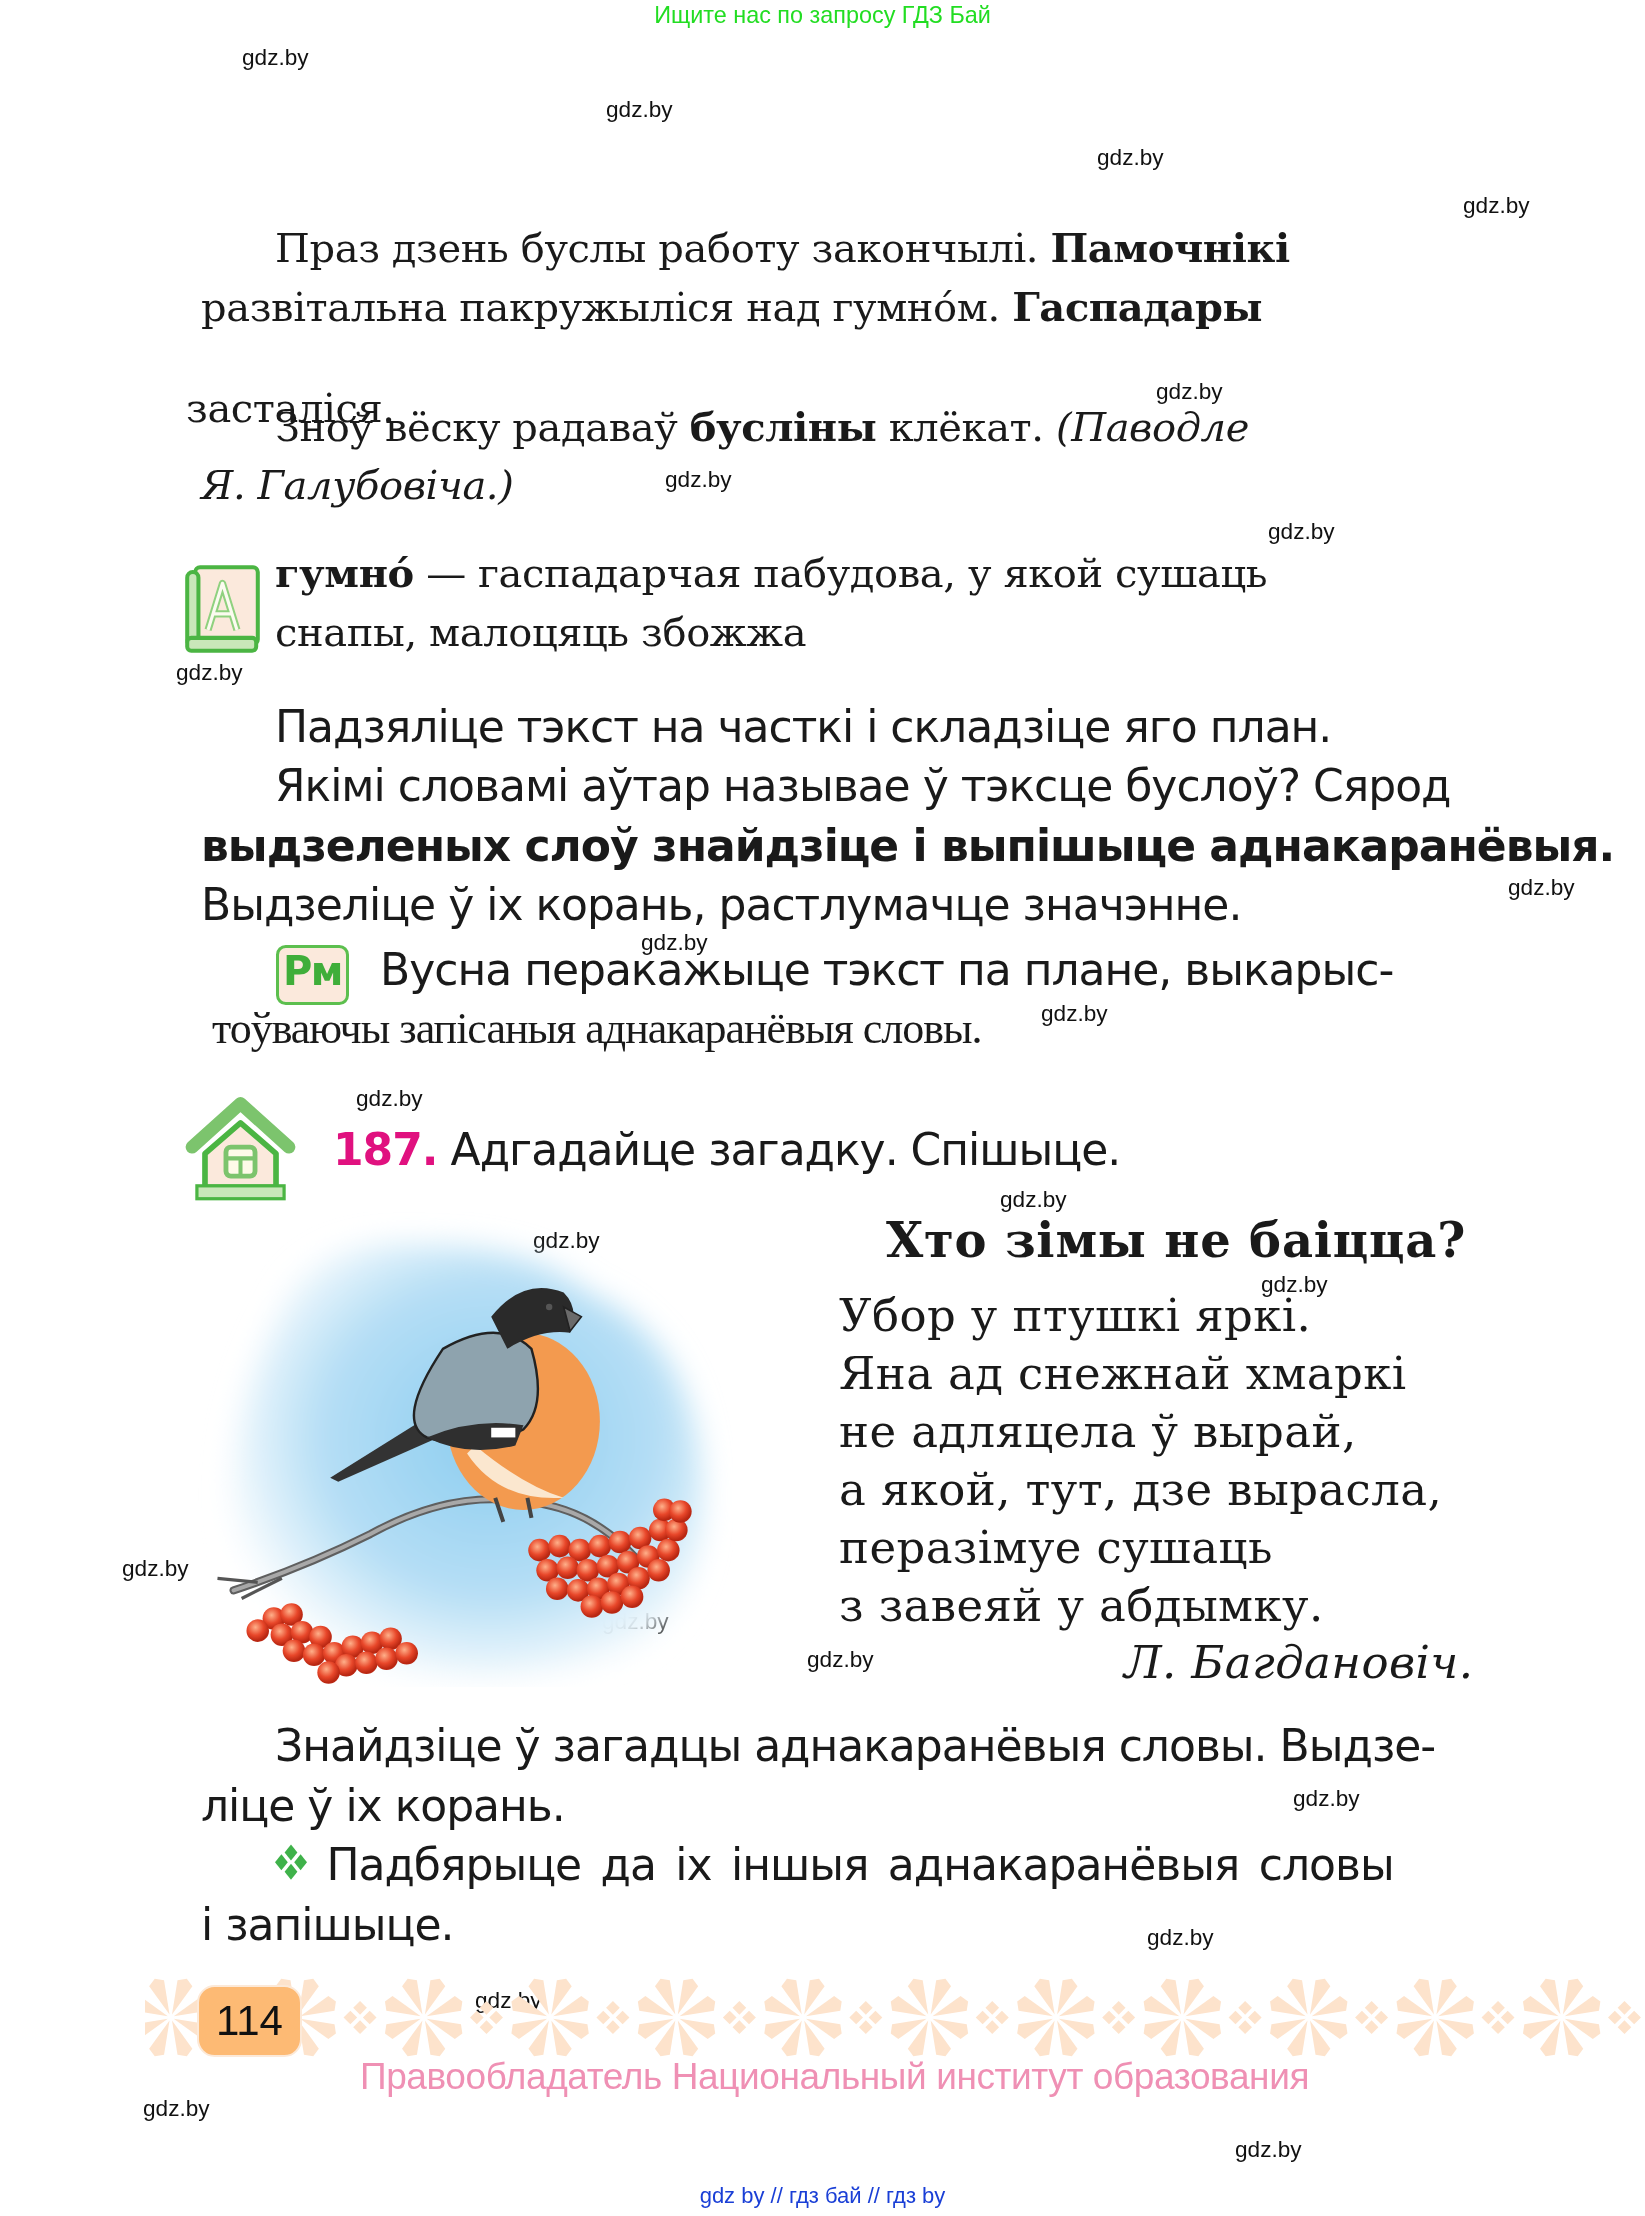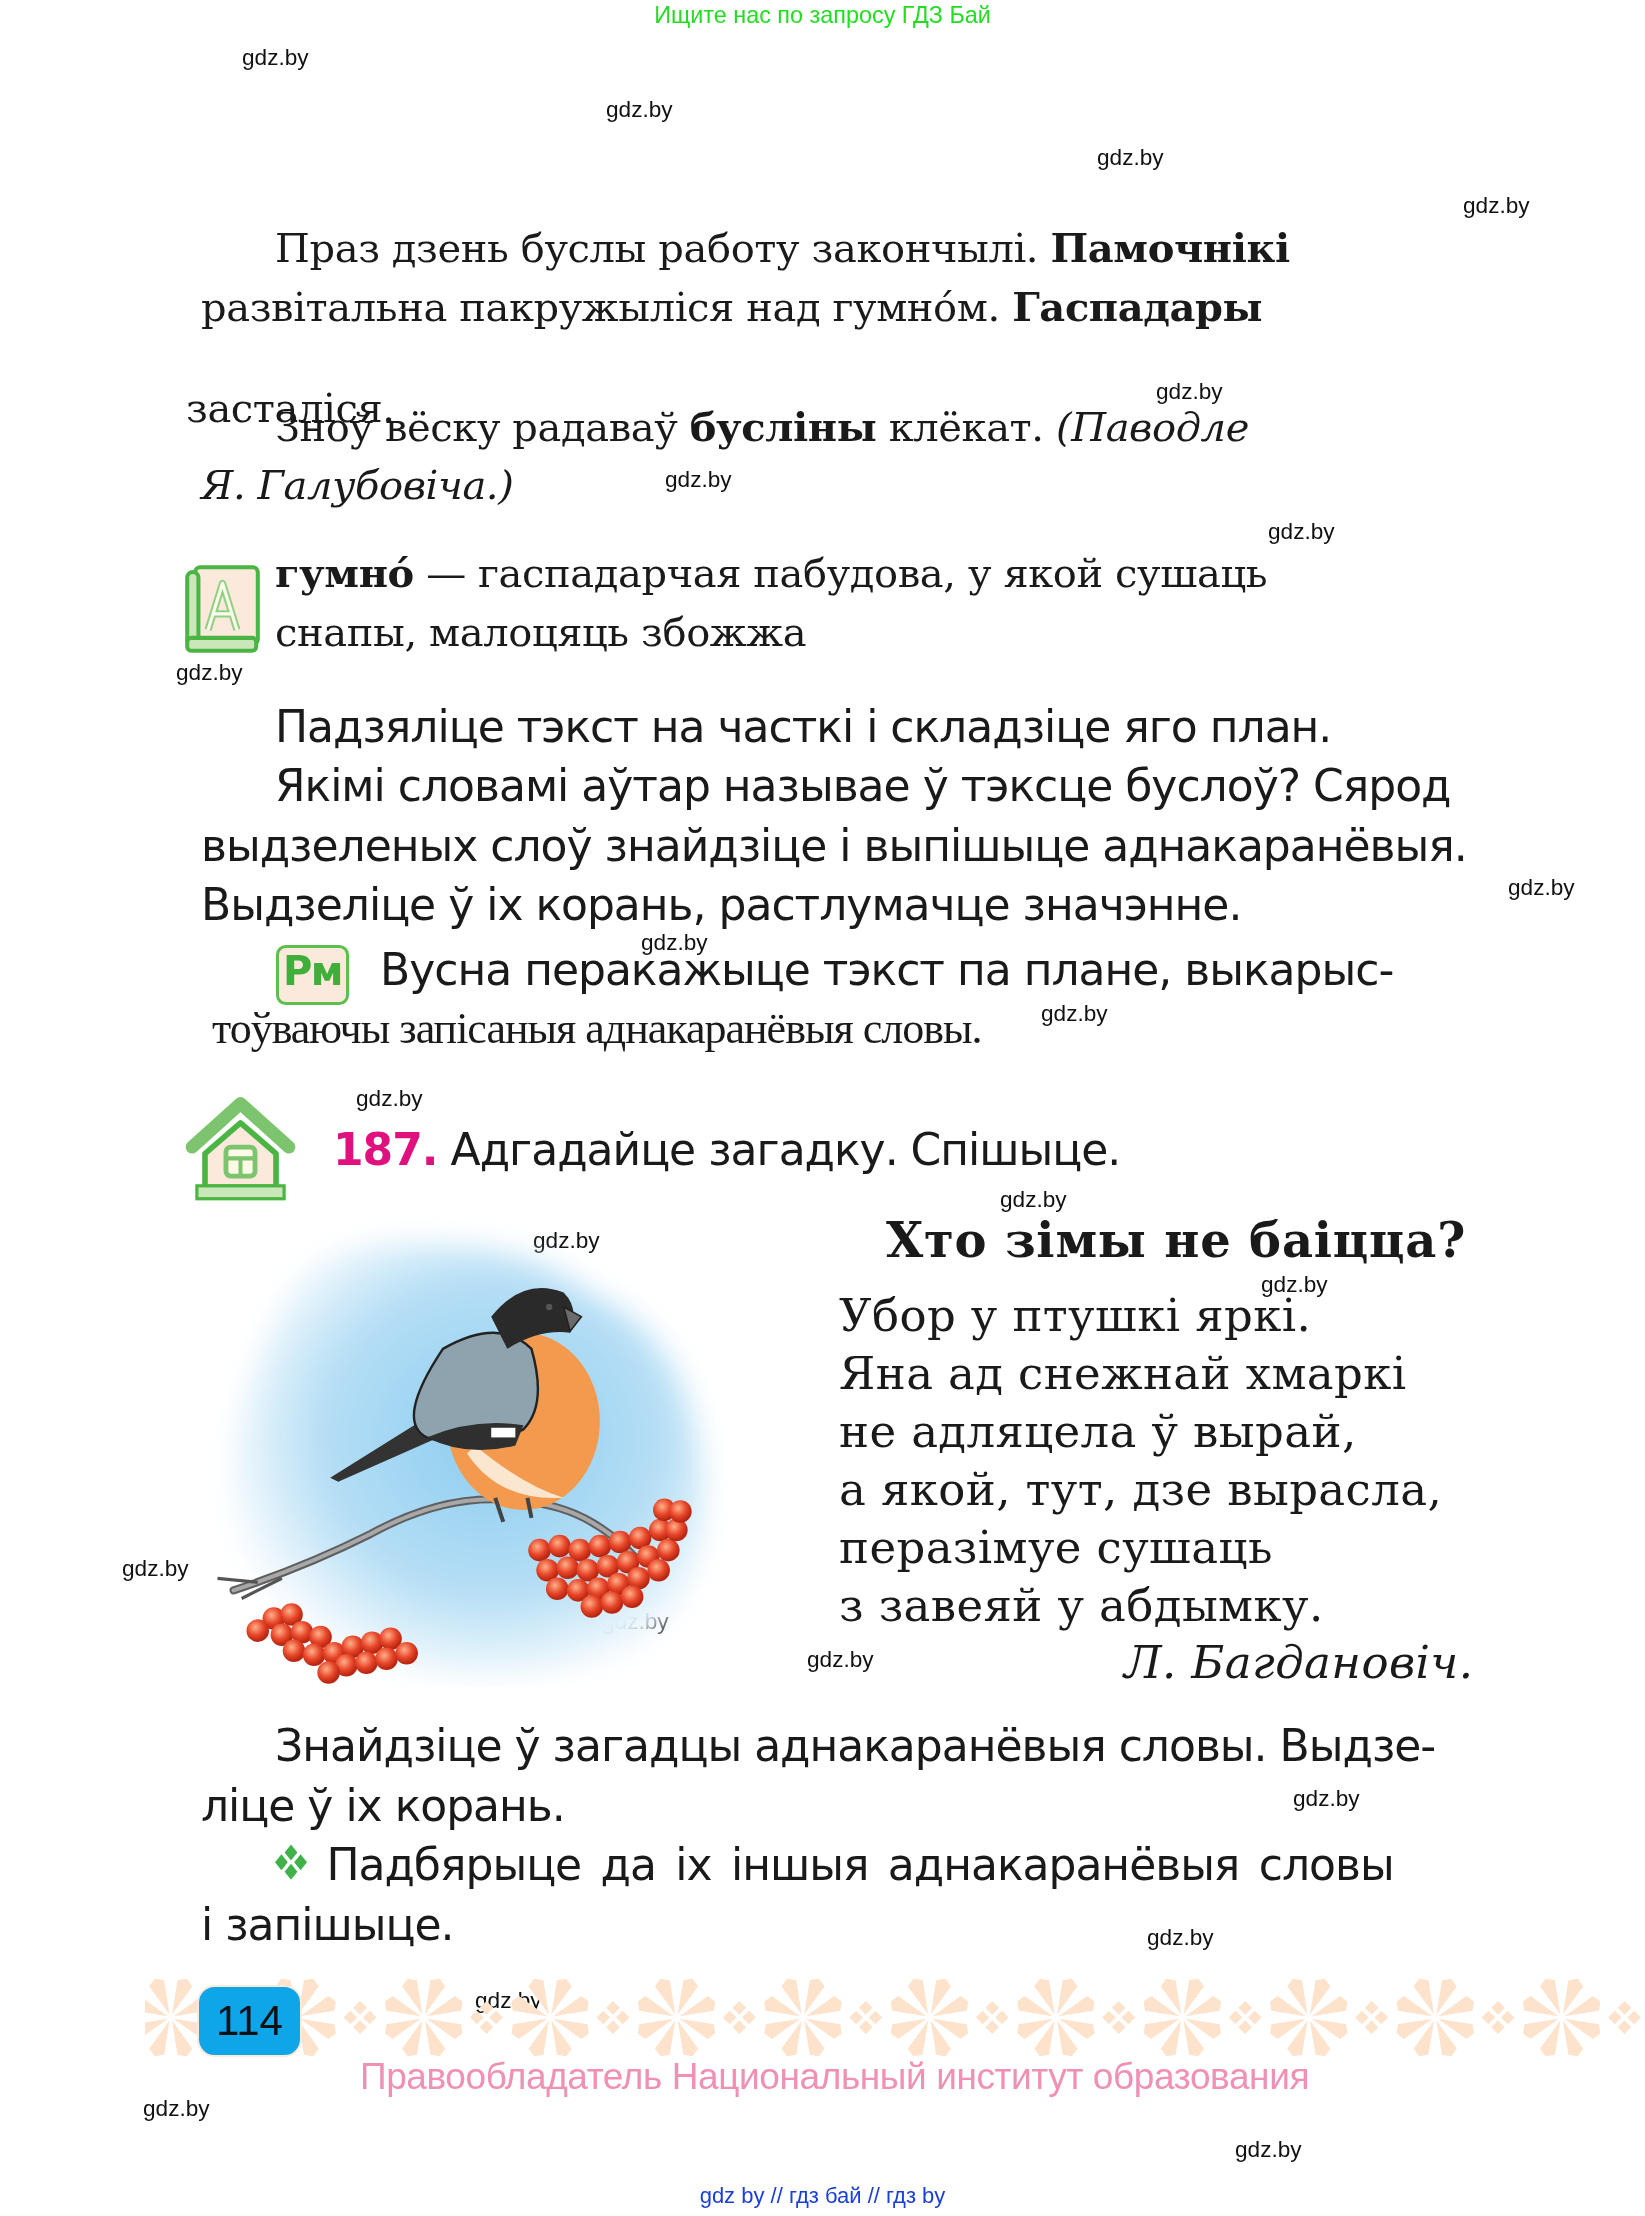--- a/index.html
+++ b/index.html
@@ -10,21 +10,21 @@
   .line { position:absolute; white-space:nowrap; }
   .p-serif { font-family:"DejaVu Serif", "Liberation Serif", serif; font-size:40px; color:#1a1a1a; letter-spacing:-0.4px; }
   .p-sans { font-family:"DejaVu Sans", "Liberation Sans", sans-serif; font-size:44px; color:#1a1a1a; letter-spacing:-1px; }
   b { font-weight:bold; }
   i { font-style:italic; }
   .ex-num { color:#e0117f; font-weight:bold; }
   .icon-book, .icon-rm, .icon-house { position:absolute; }
   .poem { position:absolute; left:839px; font-family:"DejaVu Serif","Liberation Serif",serif; font-size:45px; color:#1a1a1a; white-space:nowrap; letter-spacing:0.4px; }
   .poem-title { position:absolute; left:886px; top:1212px; font-family:"DejaVu Serif","Liberation Serif",serif; font-size:48px; font-weight:bold; color:#1a1a1a; white-space:nowrap; letter-spacing:0.8px; }
   .footer-ornament { position:absolute; left:145px; top:1977px; width:1498px; height:81px; }
-  .page-num-box { position:absolute; left:197px; top:1985px; width:101px; height:68px; background:#0ea5e9; border:2.4px solid #fce9d8; border-radius:17.7px; display:flex; align-items:center; justify-content:center; font-family:"Liberation Sans", sans-serif; font-size:42px; color:#111; }
+  .page-num-box { position:absolute; left:197px; top:1985px; width:101px; height:68px; background:#fdba74; border:2.4px solid #fce9d8; border-radius:17.7px; display:flex; align-items:center; justify-content:center; font-family:"Liberation Sans", sans-serif; font-size:42px; color:#111; }
   .copyright { position:absolute; top:2056px; left:0; width:1645px; text-align:center; padding-right:24px; box-sizing:border-box; font-family:"Liberation Sans", sans-serif; font-size:37px; color:#ef90b4; letter-spacing:-0.4px;margin-left:24px; }
   .bottom-links { position:absolute; top:2183px; left:0; width:1645px; text-align:center; font-family:"Liberation Sans", sans-serif; font-size:22px; color:#1a3fd6; }
   .bird-pic { position:absolute; left:185px; top:1212px; width:548px; height:475px; }
 </style>
 </head>
 <body>
 
 <div class="top-banner">Ищите нас по запросу ГДЗ Бай</div>
 
 <div id="watermarks">
@@ -81,21 +81,21 @@
 </div>
 <div class="line p-serif" style="left:275px; top:549px;">
   <b>гумно́</b><span> — гаспадарчая пабудова, у якой сушаць</span>
 </div>
 <div class="line p-serif" style="left:275px; top:609px;">
   <span>снапы, малоцяць збожжа</span>
 </div>
 
 <div class="line p-sans" style="left:275px; top:701px;">Падзяліце тэкст на часткі і складзіце яго план.</div>
 <div class="line p-sans" style="left:275px; top:760px;">Якімі словамі аўтар называе ў тэксце буслоў? Сярод</div>
-<div class="line p-sans" style="left:201px; top:820px;">выдзеленых слоў знайдзіце і выпішыце аднакаранёвыя.</div>
+<div class="line p-sans" style="left:201px; top:820px;font-weight:bold;">выдзеленых слоў знайдзіце і выпішыце аднакаранёвыя.</div>
 <div class="line p-sans" style="left:201px; top:879px;">Выдзеліце ў іх корань, растлумачце значэнне.</div>
 
 <div class="icon-rm" style="left:276px; top:945px; width:73px; height:60px; border:3.2px solid #5cbf4e; border-radius:9.7px; background:#fbe9dc; box-sizing:border-box; display:flex; align-items:flex-start; justify-content:center;">
   <span style="font-family:'DejaVu Sans','Liberation Sans',sans-serif; font-weight:bold; font-size:40px; color:#3fae3a; letter-spacing:-1.6px;">Рм</span>
 </div>
 <div class="line p-sans" style="left:380px; top:944px;">Вусна перакажыце тэкст па плане, выкарыс-</div>
 <div class="line p-sans" style="left:212px; top:1003px;font-family:Liberation Serif, serif;">тоўваючы запісаныя аднакаранёвыя словы.</div>
 
 <div class="icon-house" style="left:184px; top:1097px;">
   <svg width="113" height="105" viewBox="0 0 140 130">

